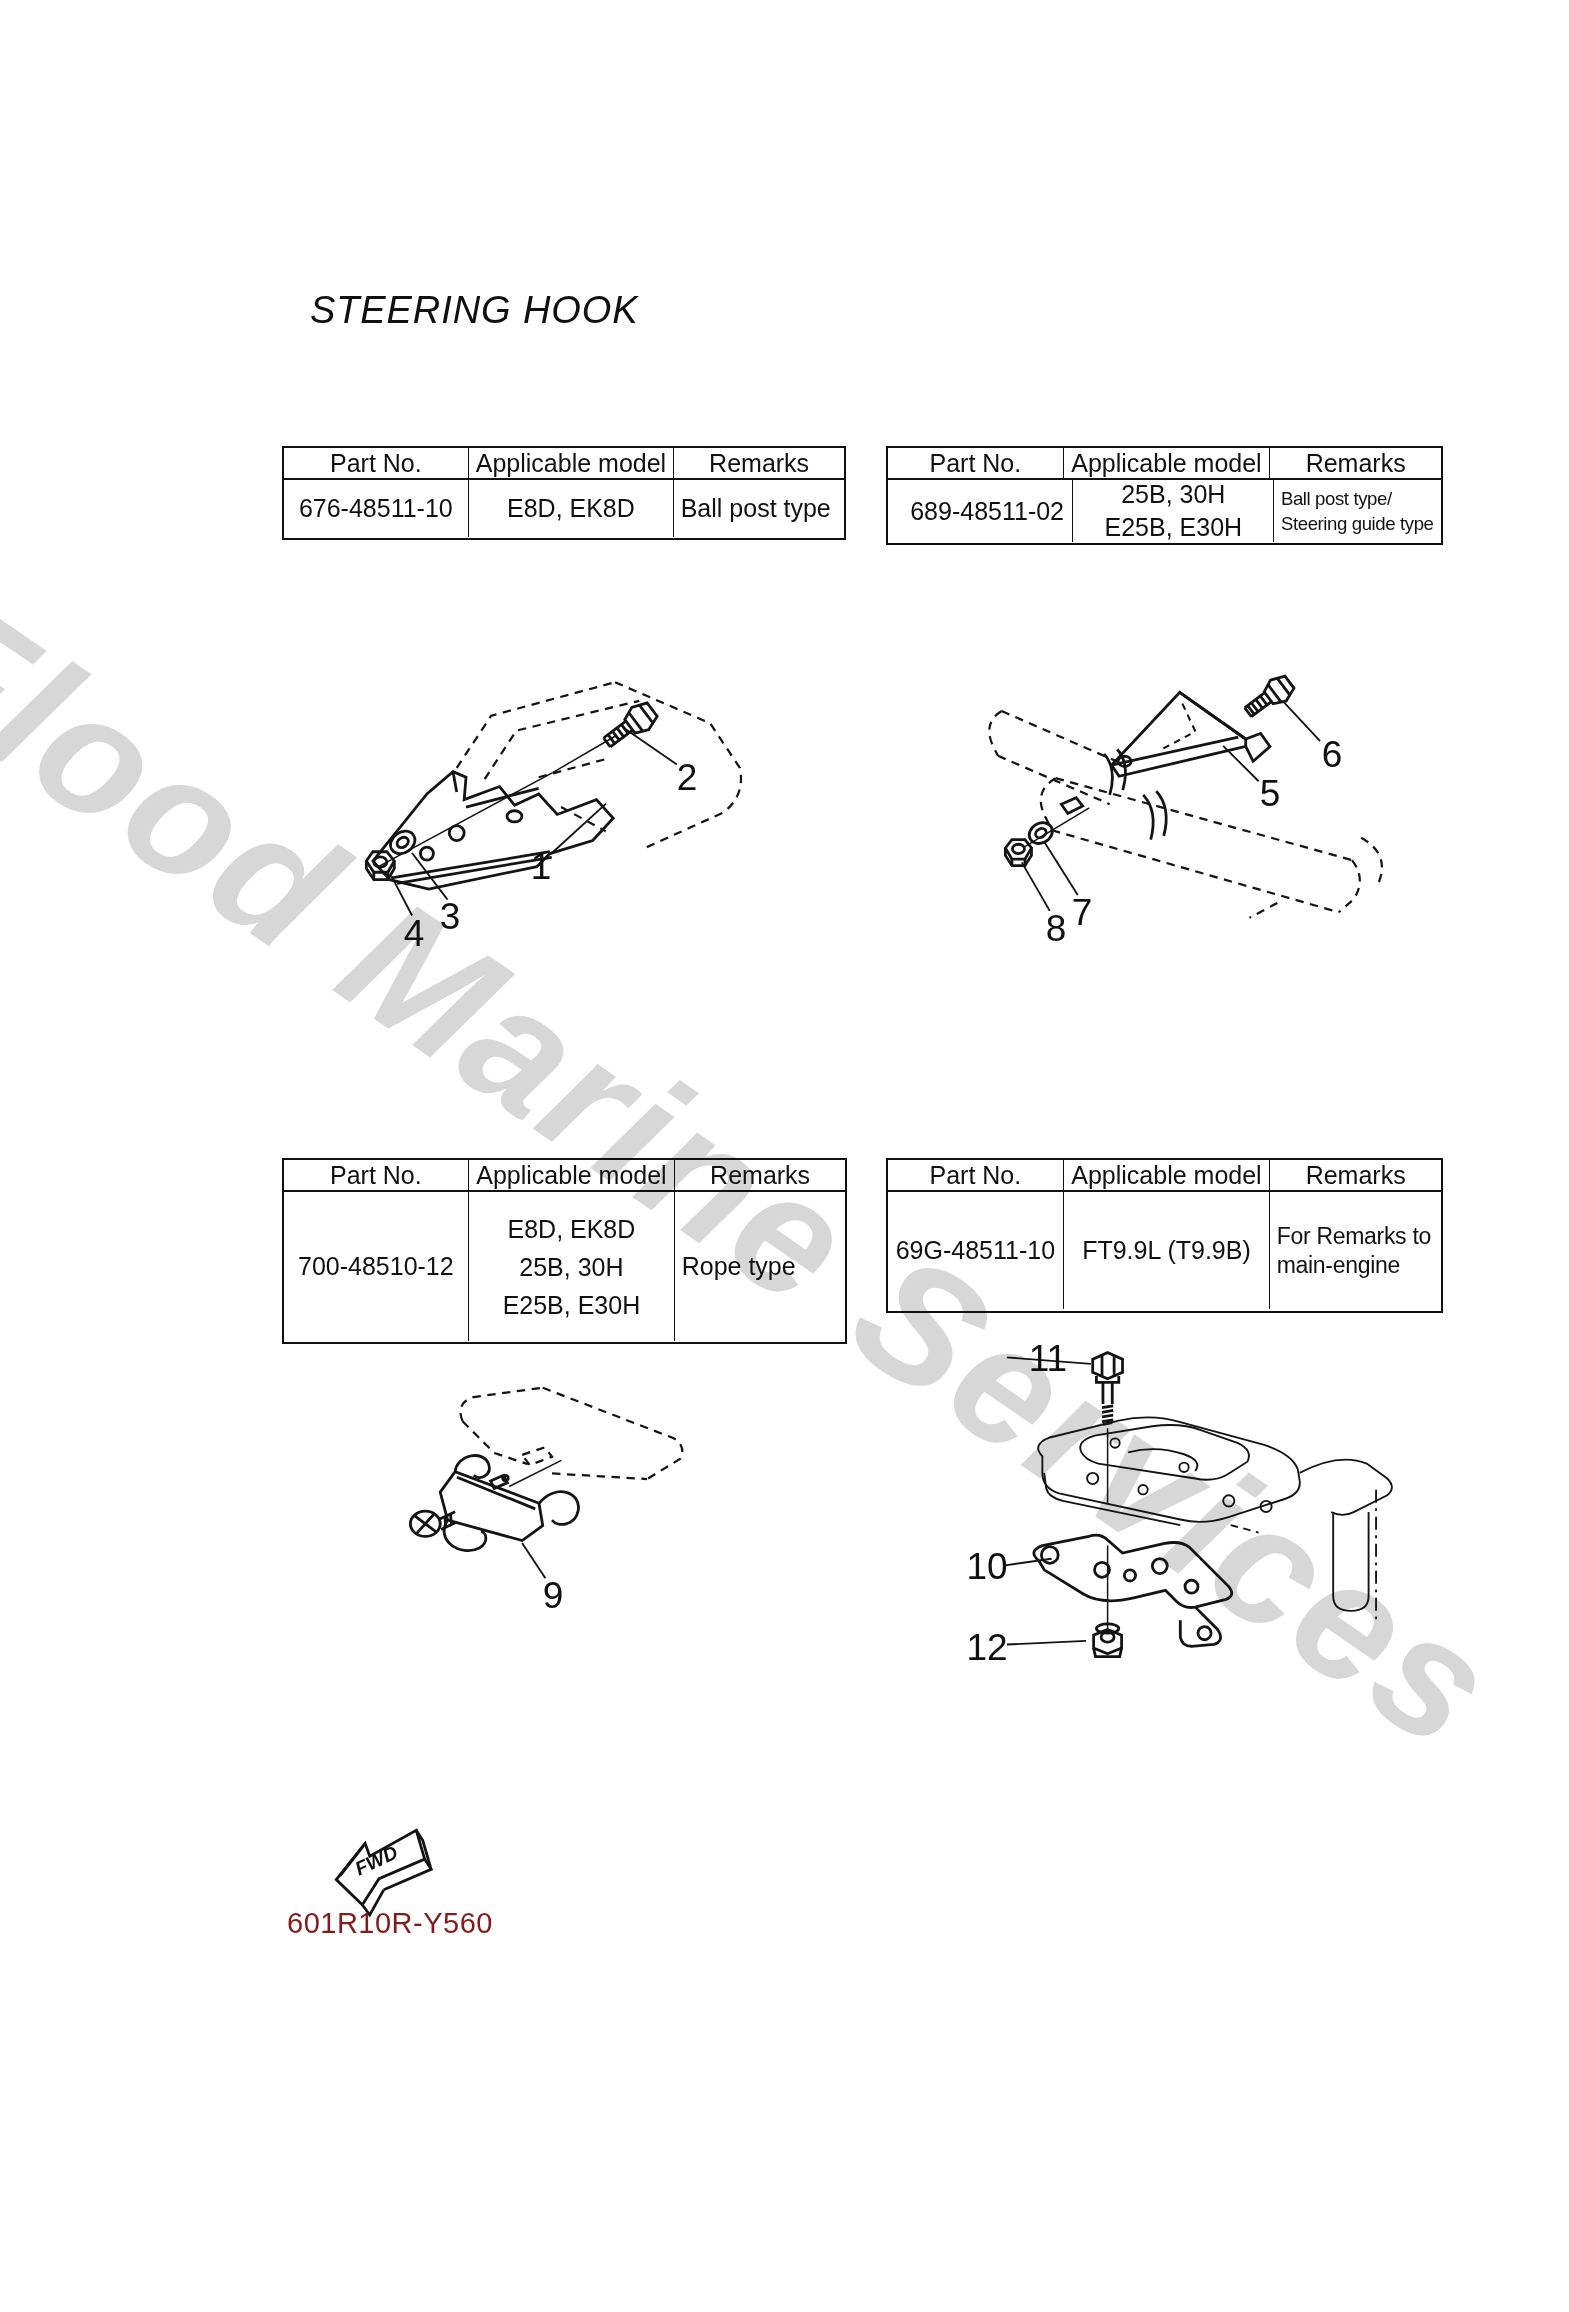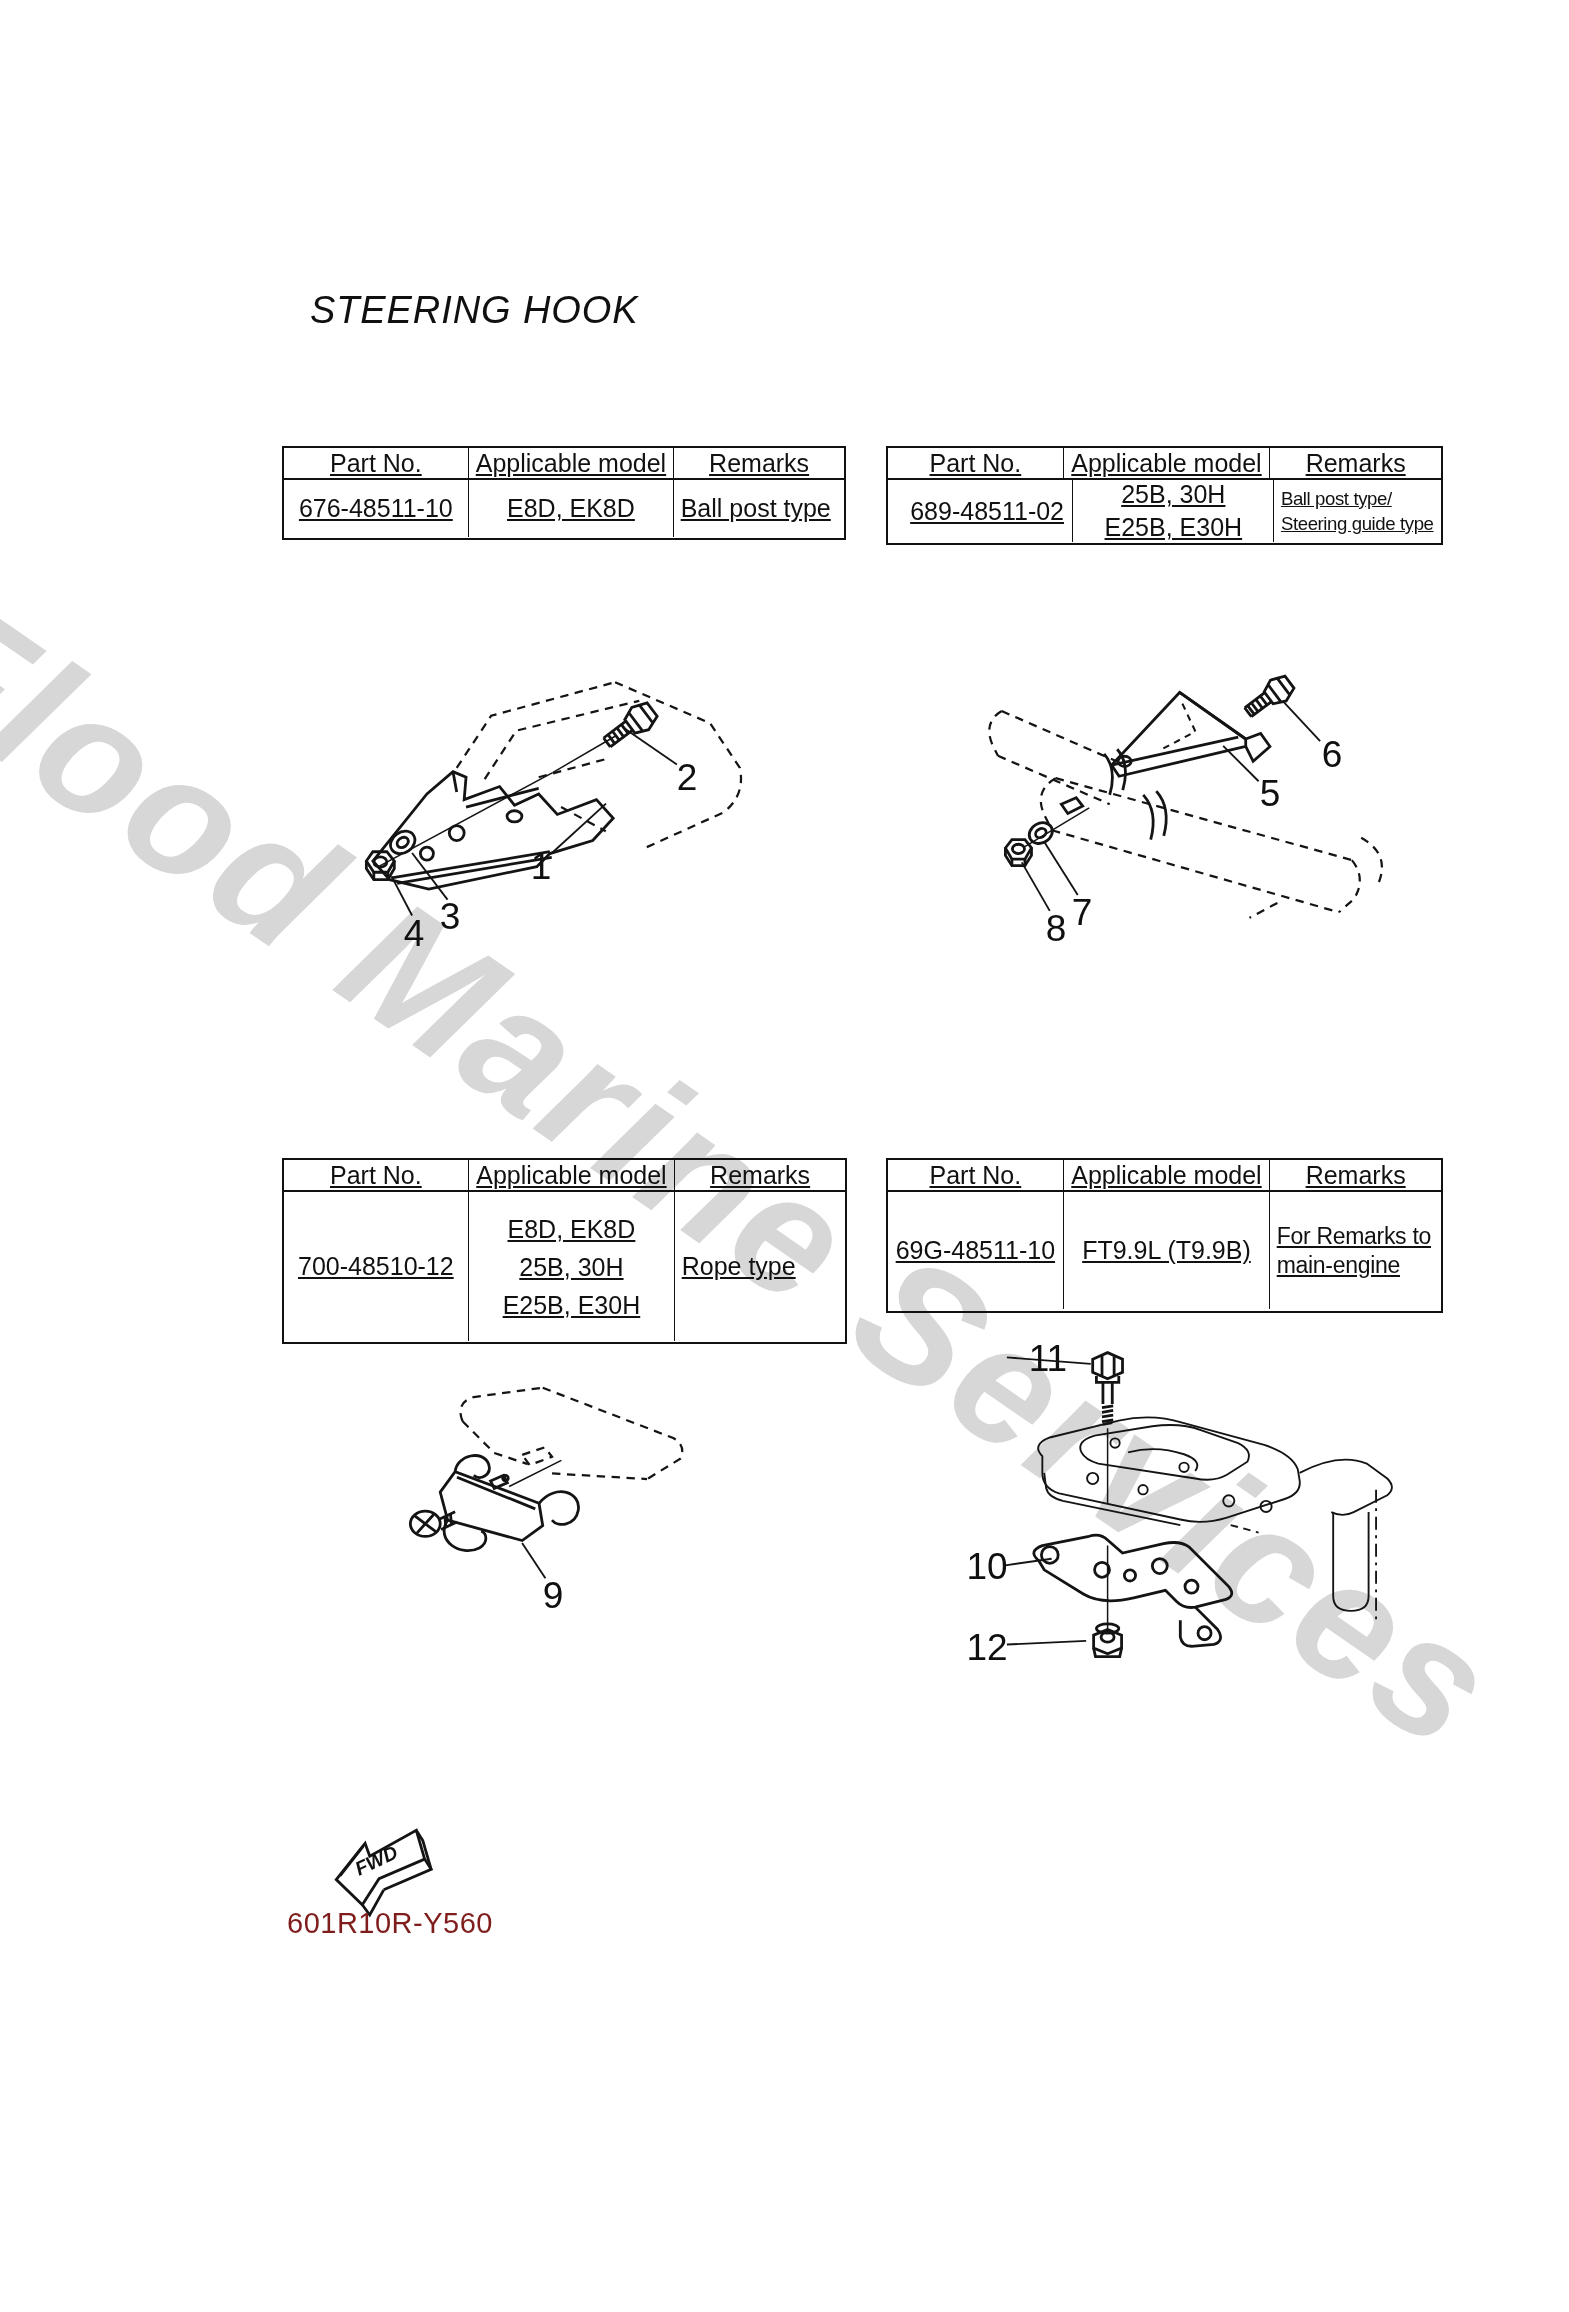--- a/index.html
+++ b/index.html
@@ -25,21 +25,21 @@
     position:absolute;left:287px;top:1907px;font-size:29px;color:#7f1d1d;z-index:2;
     letter-spacing:0.5px;white-space:nowrap;
   }
   
   .ptable{position:absolute;border:2.8px solid #111;z-index:2;background:transparent;}
   .ptable .hdr{display:flex;border-bottom:2.8px solid #111;}
   .ptable .bdy{display:flex;}
   .ptable .cell{
     border-right:1.9px solid #111;display:flex;flex-direction:column;
     justify-content:center;align-items:center;font-size:25px;line-height:31px;
-    white-space:nowrap;overflow:hidden;text-decoration:underline;
+    white-space:nowrap;overflow:hidden;
   }
   .ptable .cell:last-child{border-right:none;}
   .ptable .cell.remarks{align-items:flex-start;padding-left:6.5px;}
   .t2-remarks{font-size:18.6px !important;line-height:25px !important;letter-spacing:-0.4px;}
   .t4-remarks{font-size:23px !important;line-height:29px !important;letter-spacing:-0.3px;}
   .t3-model{line-height:38px !important;}
   .t2-model{line-height:33px !important;}
   
   .diagram{position:absolute;z-index:1;}
   #leaders{position:absolute;left:0;top:0;z-index:2;pointer-events:none;}

